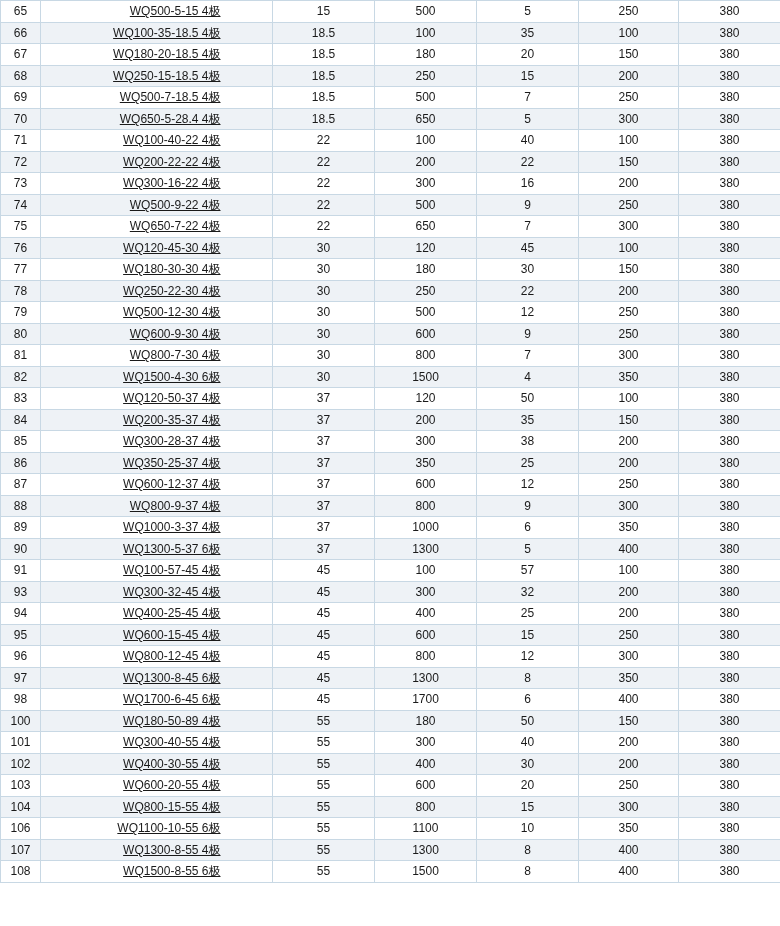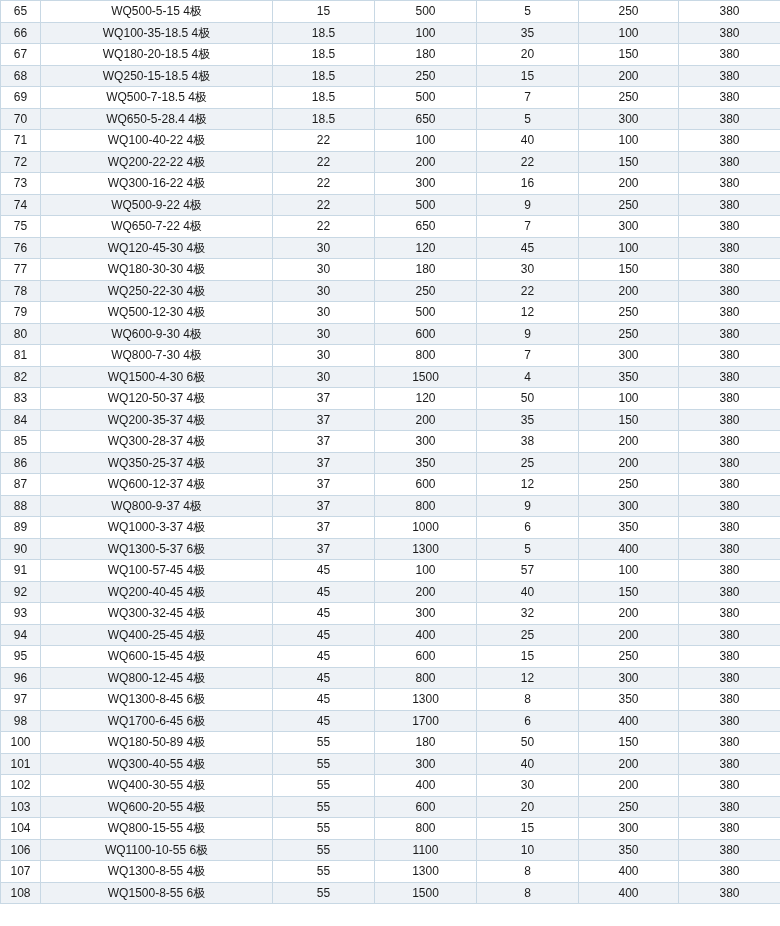--- a/index.html
+++ b/index.html
@@ -50,22 +50,23 @@
   col.c4 { width: 102px; }
   col.c5 { width: 100px; }
   col.c6 { width: 102px; }
 
   td.model {
     text-align: center;
     letter-spacing: 0px;
   }
   .model-inner {
     display: inline-block;
-    text-align: center;
+    text-align: right;
     min-width: 128px;
+    text-decoration: underline;
   }
 </style>
 </head>
 <body>
 
 <div class="table-wrap">
   <table class="spec-table">
     <colgroup>
       <col class="c0">
         <col class="c1">
@@ -313,29 +314,20 @@
         <tr>
           <td>91</td>
           <td class="model"><span class="model-inner">WQ100-57-45  4极</span></td>
           <td>45</td>
           <td>100</td>
           <td>57</td>
           <td>100</td>
           <td>380</td>
         </tr>
         <tr>
-          <td>92</td>
-          <td class="model"><span class="model-inner">WQ200-40-45  4极</span></td>
-          <td>45</td>
-          <td>200</td>
-          <td>40</td>
-          <td>150</td>
-          <td>380</td>
-        </tr>
-        <tr>
           <td>93</td>
           <td class="model"><span class="model-inner">WQ300-32-45  4极</span></td>
           <td>45</td>
           <td>300</td>
           <td>32</td>
           <td>200</td>
           <td>380</td>
         </tr>
         <tr>
           <td>94</td>

